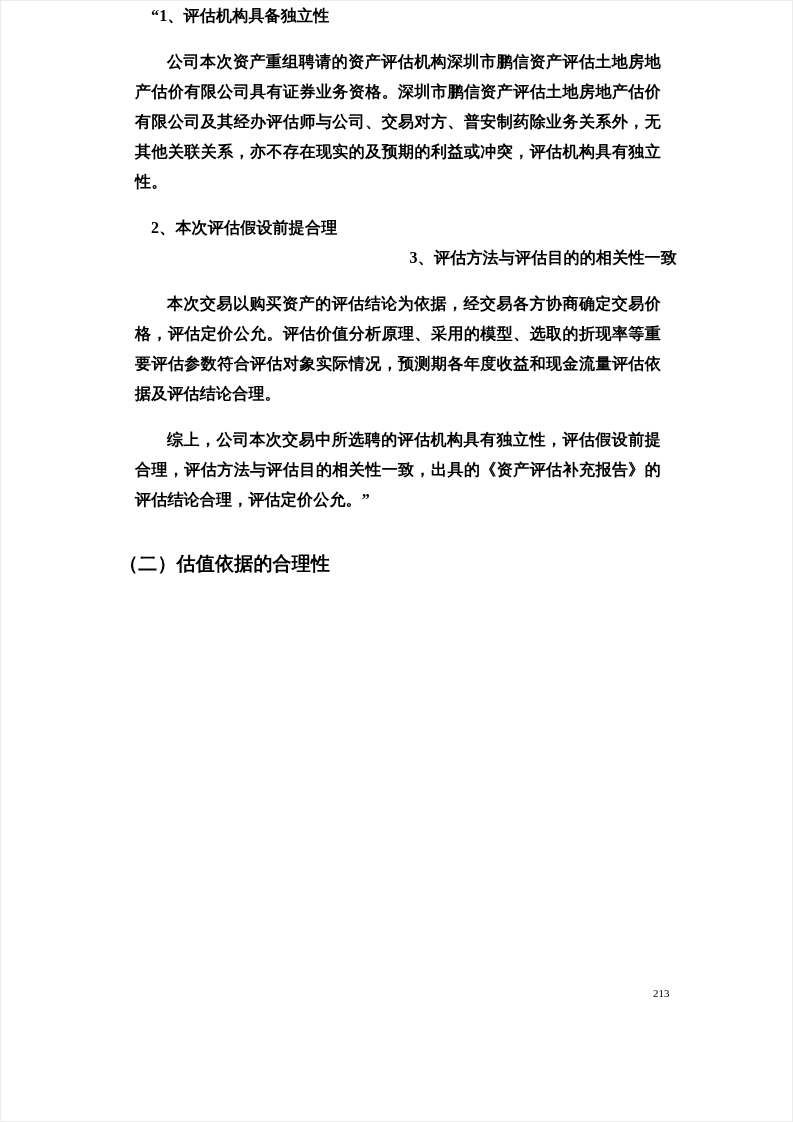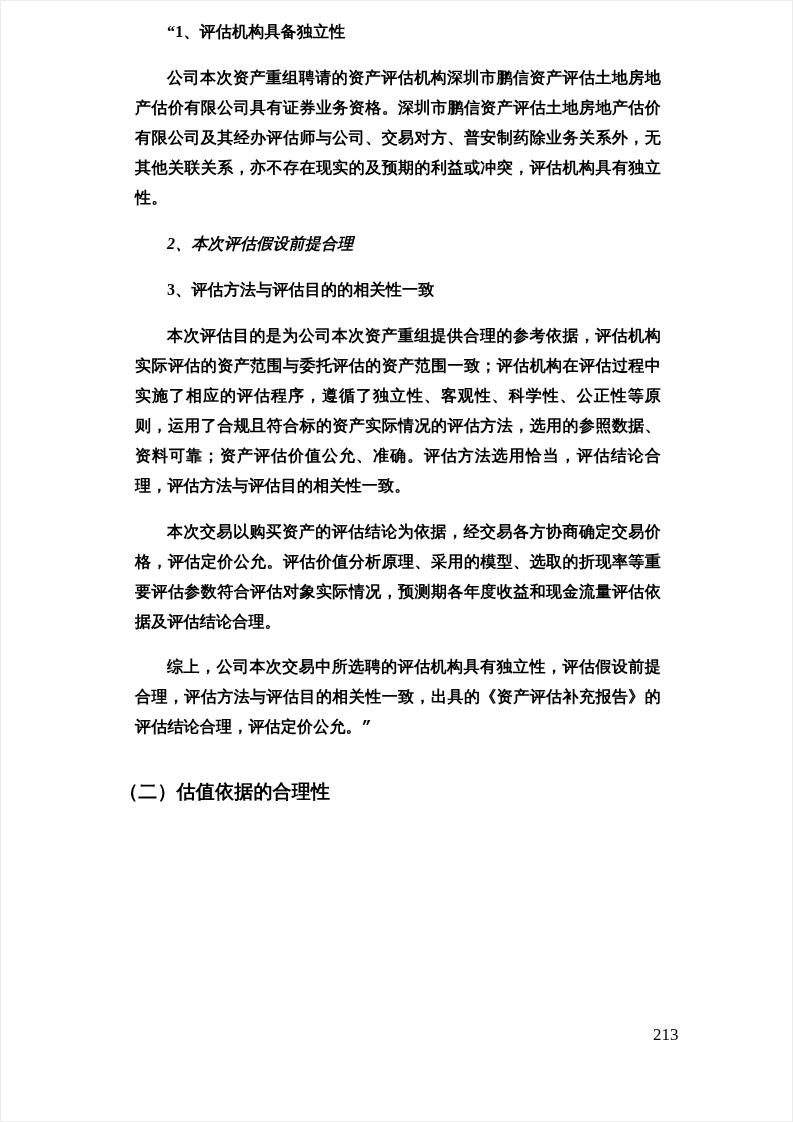--- a/index.html
+++ b/index.html
@@ -23,70 +23,69 @@
     left: 118px;
     width: 558px;
   }
   .body-text {
     font-size: 16px;
     line-height: 30px;
     font-weight: 700;
     letter-spacing: 0.2px;
   }
   h3.num-heading {
-    margin: 16px;
+    margin: 0;
     text-indent: 2em;
     font-size: 16px;
     line-height: 30px;
     font-weight: 700;
   }
   p.para {
     margin: 16px;
     text-indent: 2em;
     text-align: justify;
   }
   .mt-h1  { margin-top: 91px; }
   .mt-p1  { margin-top: 13px; }
-  .mt-h2  { margin-top: 22px; font-style: italic; }
+  .mt-h2  { margin-top: 22px; }
   .mt-p2  { margin-top: 2px;  }
-  .mt-h3  { margin-top: 20px; }
+  .mt-h3  { margin-top: 20px; text-align: right; }
   .mt-p3  { margin-top: 3px;  }
   .mt-h4  { margin-top: 22px; }
   .mt-p4  { margin-top: 7px;  }
-  .mt-p5  { margin-top: 18px; font-family: Liberation Mono, monospace; }
+  .mt-p5  { margin-top: 18px; }
   h2.major-heading {
     margin: 34px 0 0 0;
     font-family: "Liberation Sans", "DejaVu Sans", sans-serif;
     font-weight: 700;
     font-size: 19px;
     line-height: 30px;
     text-indent: 0;
   }
   .page-number {
     position: absolute;
-    top: 1026px;
+    top: 984px;
     left: 652px;
-    font-size: 17px;
+    font-size: 11px;
     line-height: 16px;
     font-weight: 400;
     font-family: "Liberation Serif", "DejaVu Serif", serif;
   }
 </style>
 </head>
 <body>
 
 <div class="doc-content body-text">
 
   <h3 class="num-heading mt-h1">“1、评估机构具备独立性</h3>
   <p class="para mt-p1">公司本次资产重组聘请的资产评估机构深圳市鹏信资产评估土地房地产估价有限公司具有证券业务资格。深圳市鹏信资产评估土地房地产估价有限公司及其经办评估师与公司、交易对方、普安制药除业务关系外，无其他关联关系，亦不存在现实的及预期的利益或冲突，评估机构具有独立性。</p>
 
   <h3 class="num-heading mt-h2">2、本次评估假设前提合理</h3>
 
   <h3 class="num-heading mt-h3">3、评估方法与评估目的的相关性一致</h3>
-  <p class="para mt-p3">本次评估目的是为公司本次资产重组提供合理的参考依据，评估机构实际评估的资产范围与委托评估的资产范围一致；评估机构在评估过程中实施了相应的评估程序，遵循了独立性、客观性、科学性、公正性等原则，运用了合规且符合标的资产实际情况的评估方法，选用的参照数据、资料可靠；资产评估价值公允、准确。评估方法选用恰当，评估结论合理，评估方法与评估目的相关性一致。</p>
 
   <p class="para mt-p4">本次交易以购买资产的评估结论为依据，经交易各方协商确定交易价格，评估定价公允。评估价值分析原理、采用的模型、选取的折现率等重要评估参数符合评估对象实际情况，预测期各年度收益和现金流量评估依据及评估结论合理。</p>
 
   <p class="para mt-p5">综上，公司本次交易中所选聘的评估机构具有独立性，评估假设前提合理，评估方法与评估目的相关性一致，出具的《资产评估补充报告》的评估结论合理，评估定价公允。”</p>
 
   <h2 class="major-heading">（二）估值依据的合理性</h2>
 
 </div>
 
 <div class="page-number">213</div>

